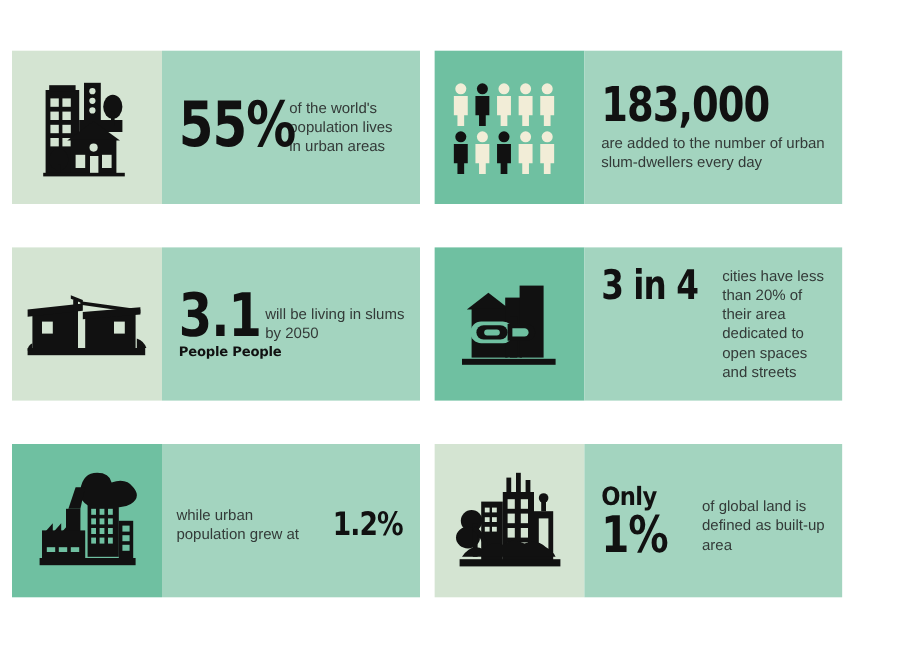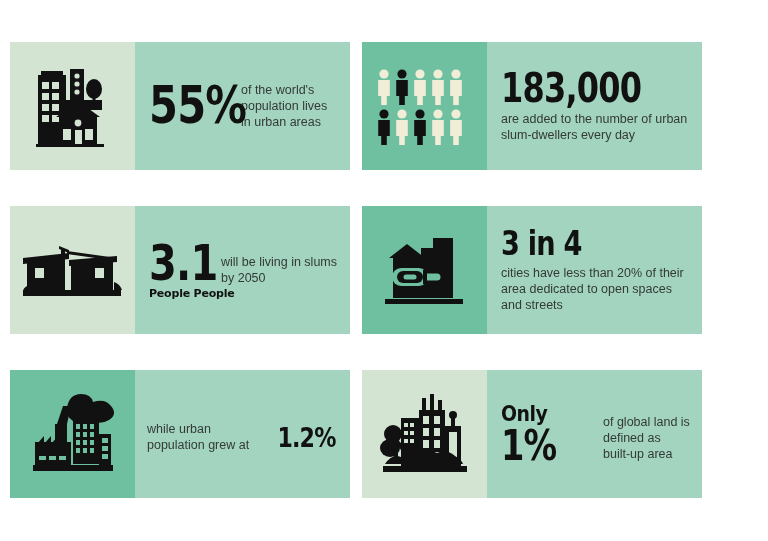--- a/index.html
+++ b/index.html
@@ -82,21 +82,21 @@
   .c2 .col{display:flex;flex-direction:column;justify-content:space-between;}
 
   
   .c3 .numwrap{width:72px;flex:0 0 72px;}
   .c3 .bignum{font-size:50px;}
   .c3 .stack{display:flex;align-items:center;}
   .c3 .numcol{display:flex;flex-direction:column;align-items:flex-start;}
 
   
   .c4 .bignum{font-size:34px;margin-bottom:5px;}
-  .c4 .col{display:flex;flex-direction:column;justify-content:center;}
+  .c4 .col{display:flex;justify-content:center;}
 
   
   .c5 .body-pane{padding:0 8px 0 12px;}
   .c5 .mix{font-size:12.5px;color:#333a38;line-height:1.3;}
   .c5 .inl{
     font-family:"DejaVu Sans", sans-serif;
     font-weight:700;color:#111;
     font-size:27px;letter-spacing:-1px;
     display:inline-block;
     transform:scaleX(.82);
@@ -111,21 +111,21 @@
   
   .c6 .only{
     font-family:"DejaVu Sans", sans-serif;
     font-weight:700;color:#111;
     font-size:21px;letter-spacing:-.6px;
     transform:scaleX(.9);transform-origin:left center;
   }
   .c6 .bignum{font-size:42px;}
   .c6 .leftcol{display:flex;flex-direction:column;justify-content:center;width:84px;flex:0 0 84px;}
   .c6 .stack{display:flex;align-items:center;}
-  .c6 .desc{padding-top:9px;margin-left:18px;}
+  .c6 .desc{padding-top:9px;}
 
   svg{display:block;}
 </style>
 </head>
 <body>
 
 <div class="board">
 
   <div class="row">
 

